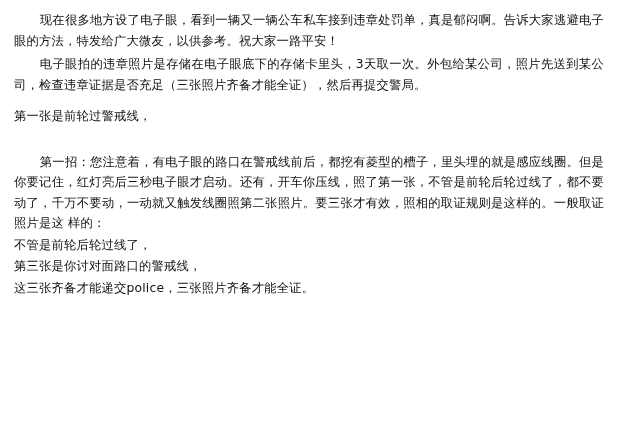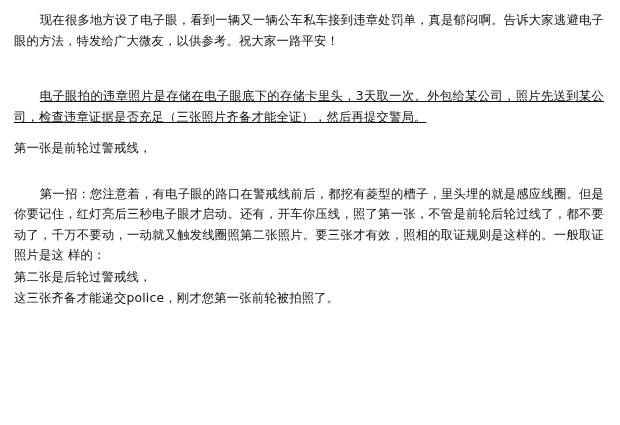--- a/index.html
+++ b/index.html
@@ -27,27 +27,28 @@
     text-align: justify;
     text-justify: inter-ideograph;
     margin: 0;
     color: #111111;
     letter-spacing: 0.2px;
   }
   .indent {
     text-indent: 2.1em;
   }
   .gap-sm { margin-top: 11px; }
-  .gap-md { margin-top: 35px; text-decoration: underline; }
+  .gap-md { margin-top: 3px; }
   .gap-lg { margin-top: 25px; }
   .tight { margin-top: 1px; }
 </style>
 </head>
 <body>
 
 <div class="page">
   <p class="para indent">现在很多地方设了电子眼，看到一辆又一辆公车私车接到违章处罚单，真是郁闷啊。告诉大家逃避电子眼的方法，特发给广大微友，以供参考。祝大家一路平安！</p>
   <p class="para indent gap-md">电子眼拍的违章照片是存储在电子眼底下的存储卡里头，3天取一次。外包给某公司，照片先送到某公司，检查违章证据是否充足（三张照片齐备才能全证），然后再提交警局。</p>
   <p class="para gap-sm">第一张是前轮过警戒线，</p>
   <p class="para indent gap-lg">第一招：您注意着，有电子眼的路口在警戒线前后，都挖有菱型的槽子，里头埋的就是感应线圈。但是你要记住，红灯亮后三秒电子眼才启动。还有，开车你压线，照了第一张，不管是前轮后轮过线了，都不要动了，千万不要动，一动就又触发线圈照第二张照片。要三张才有效，照相的取证规则是这样的。一般取证照片是这 样的：</p>
-  <p class="para tight">第二张是后轮过警戒线，</p>
-  <p class="para tight">这三张齐备才能递交police，刚才您第一张前轮被拍照了。</p>
+  <p class="para tight">不管是前轮后轮过线了，</p>
+  <p class="para tight">第三张是你讨对面路口的警戒线，</p>
+  <p class="para tight">这三张齐备才能递交police，三张照片齐备才能全证。</p>
 </div>
 
 </body></html>

